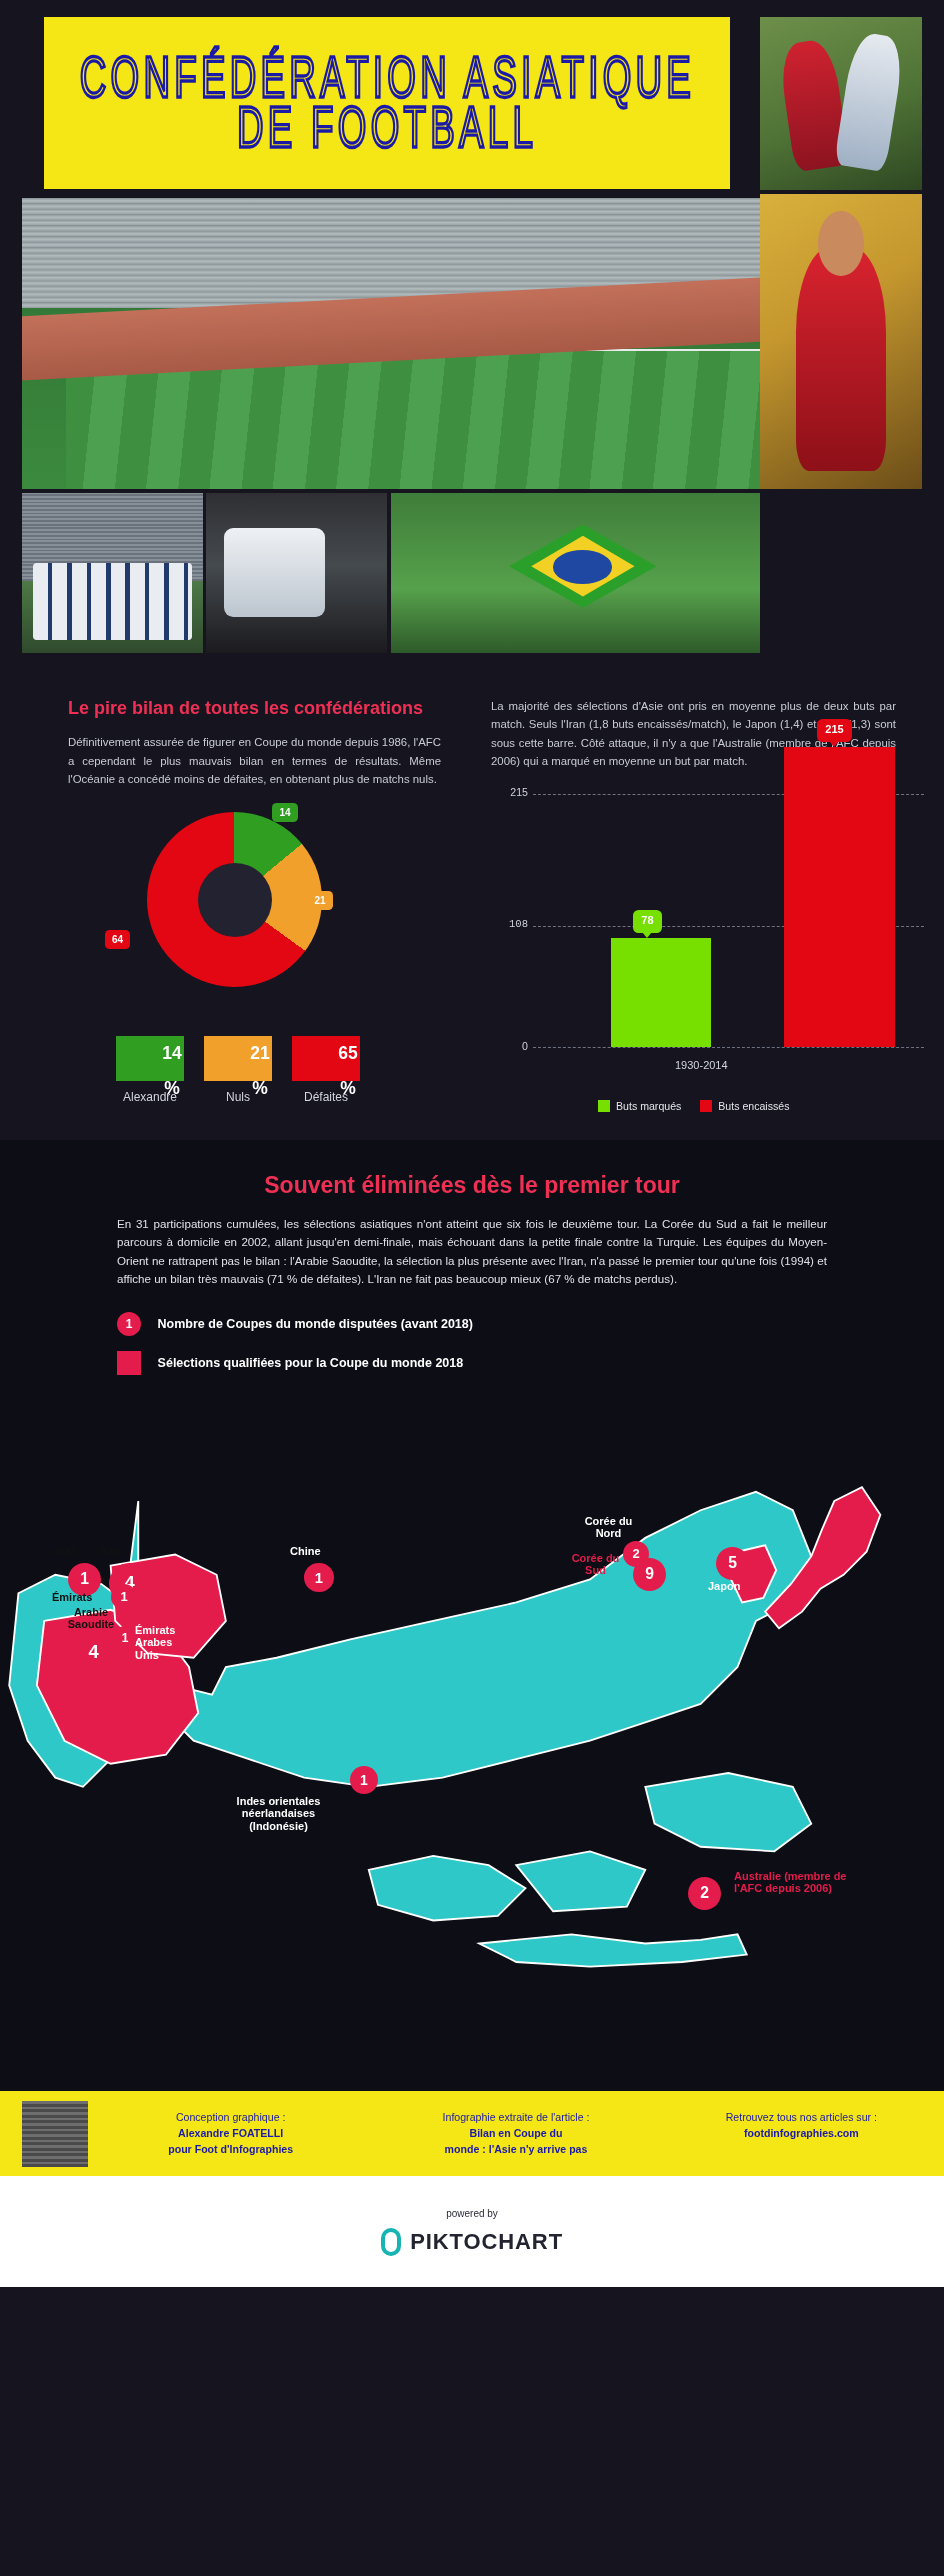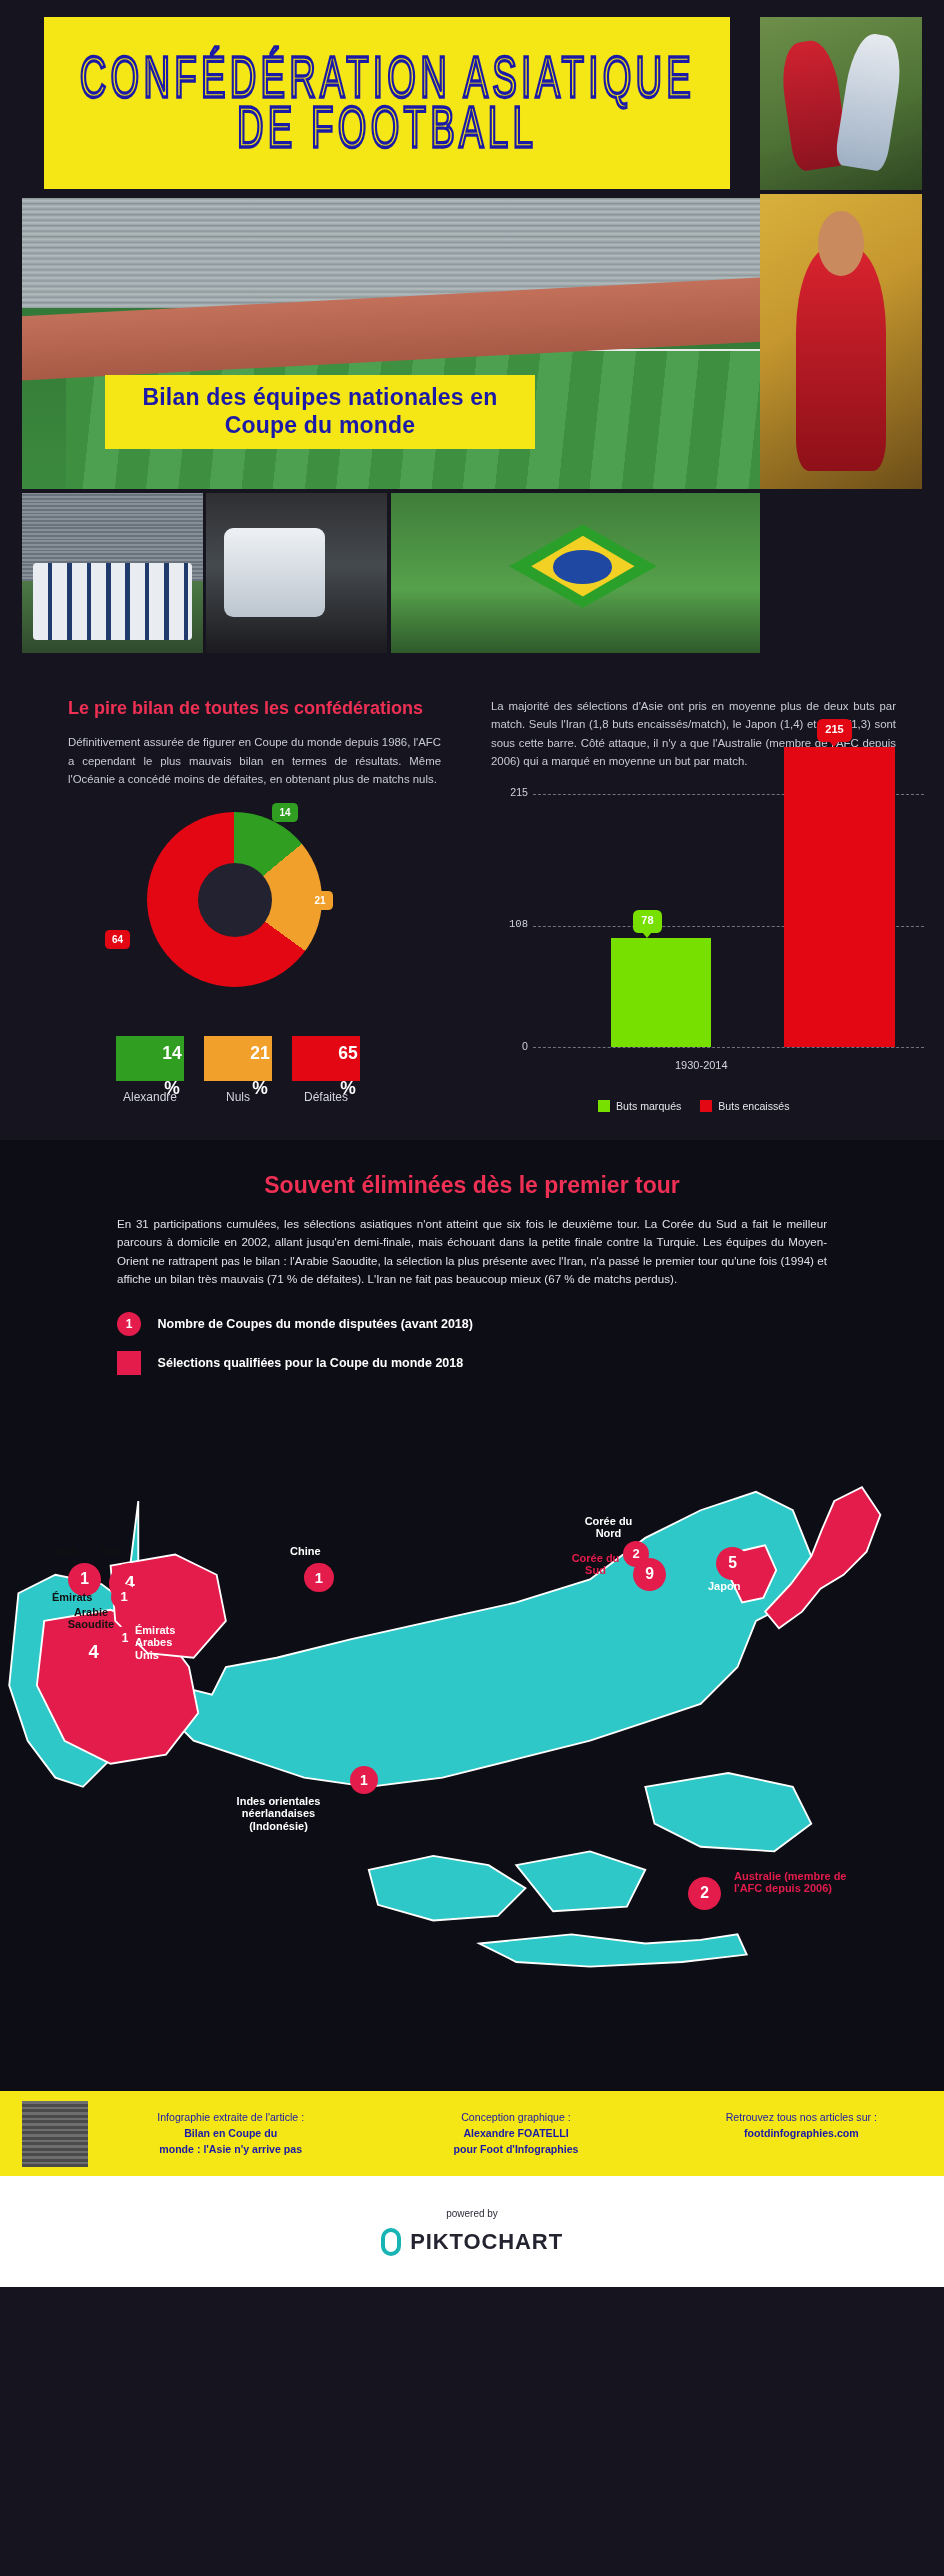--- a/index.html
+++ b/index.html
@@ -205,21 +205,20 @@
       <div class="photo ph-korea"></div>
       <div class="photo ph-brazil">
           <div class="flagy"></div>
         </div>
 
       <div class="title-banner">
         <div class="title-line">CONFÉDÉRATION ASIATIQUE</div>
         <div class="title-line">DE FOOTBALL</div>
       </div>
 
-      <div class="sub-banner">Bilan des équipes nationales en Coupe du monde</div>
     </div>
   </div>
 
   <div class="stats">
     <div class="stats-inner">
 
       <div class="col-left">
         <div class="sec-title">Le pire bilan de toutes les confédérations</div>
         <div class="sec-body">Définitivement assurée de figurer en Coupe du monde depuis 1986, l'AFC a cependant le plus mauvais bilan en termes de résultats. Même l'Océanie a concédé moins de défaites, en obtenant plus de matchs nuls.</div>
 
@@ -358,28 +357,28 @@
 
       <div class="mlabel red" style="left:734px; top:480px; width:138px; text-align:left;">Australie (membre de l'AFC depuis 2006)</div>
       <div class="pin" style="left:688px; top:487px; width:33px; height:33px; font-size:15.7px;">2</div>
     </div>
   </div>
 
   <div class="footer">
     <div class="f-img"></div>
     <div class="f-cols">
       <div class="f-col">
+        <div class="lead">Conception graphique :</div>
+        <div class="strong">Alexandre FOATELLI</div>
+        <div class="strong">pour Foot d'Infographies</div>
+      </div>
+      <div class="f-col">
         <div class="lead">Infographie extraite de l'article :</div>
         <div class="strong">Bilan en Coupe du</div>
         <div class="strong">monde : l'Asie n'y arrive pas</div>
-      </div>
-      <div class="f-col">
-        <div class="lead">Conception graphique :</div>
-        <div class="strong">Alexandre FOATELLI</div>
-        <div class="strong">pour Foot d'Infographies</div>
       </div>
       <div class="f-col">
         <div class="lead">Retrouvez tous nos articles sur :</div>
         <div class="strong">footdinfographies.com</div>
       </div>
     </div>
   </div>
 
   <div class="powered">
     <div class="pw-text">powered by</div>

